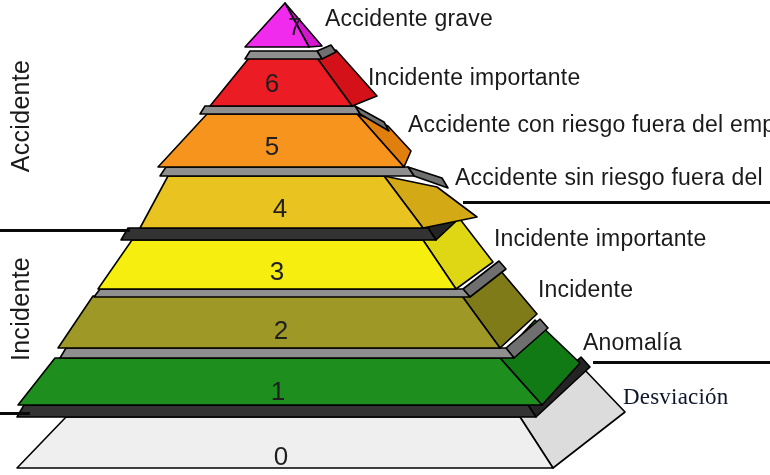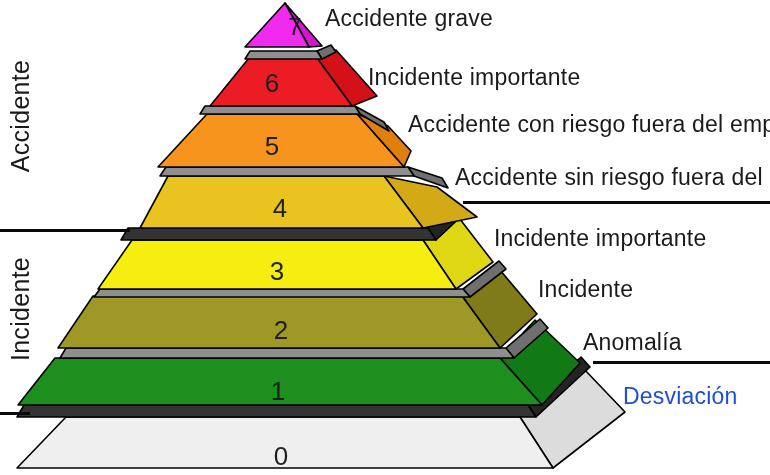--- a/index.html
+++ b/index.html
@@ -92,21 +92,21 @@
   <div class="num" style="left: 278px; top: 391px; color: rgb(31, 31, 31);">1</div>
   <div class="num" style="left: 281px; top: 456px; color: rgb(31, 31, 31);">0</div>
 
   <div class="lbl" style="left: 325px; top: 18px; color: rgb(26, 26, 26);">Accidente grave</div>
   <div class="lbl" style="left: 368px; top: 77px; color: rgb(26, 26, 26);">Incidente importante</div>
   <div class="lbl" style="left: 408px; top: 124px; color: rgb(26, 26, 26);">Accidente con riesgo fuera del emplazamiento</div>
   <div class="lbl" style="left: 455px; top: 177px; color: rgb(26, 26, 26);">Accidente sin riesgo fuera del emplazamiento</div>
   <div class="lbl" style="left: 494px; top: 238px; color: rgb(26, 26, 26);">Incidente importante</div>
   <div class="lbl" style="left: 538px; top: 289px; color: rgb(26, 26, 26);">Incidente</div>
   <div class="lbl" style="left: 583px; top: 342px; color: rgb(26, 26, 26);">Anomalía</div>
-  <div class="lbl" style="left: 623px; top: 396px; color: #1d4ed8;">Desviación</div>
+  <div class="lbl" style="left: 623px; top: 396px; color: #0f172a; font-family: Liberation Serif, serif;">Desviación</div>
 
   <div class="vlbl" style="left: 20px; top: 116px; color: rgb(26, 26, 26);">Accidente</div>
   <div class="vlbl" style="left: 20px; top: 309px; color: rgb(26, 26, 26);">Incidente</div>
 
   <div class="rule" style="left:463px;top:201px;width:307px"></div>
   <div class="rule" style="left:593px;top:361px;width:177px"></div>
   <div class="rule" style="left:0px;top:229px;width:130px"></div>
   <div class="rule" style="left:0px;top:412px;width:30px"></div>
 
 </div>

